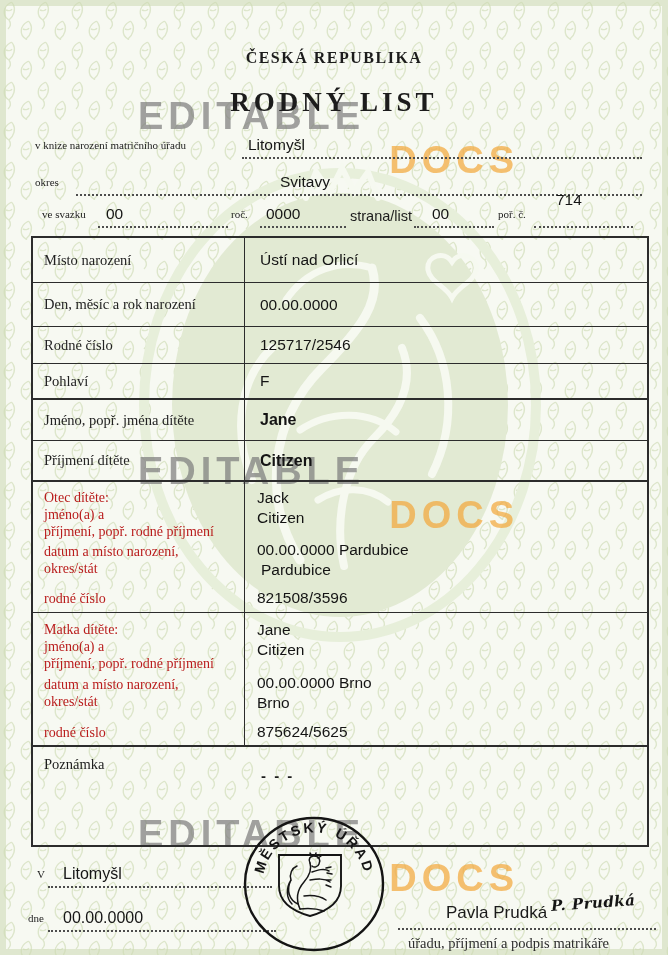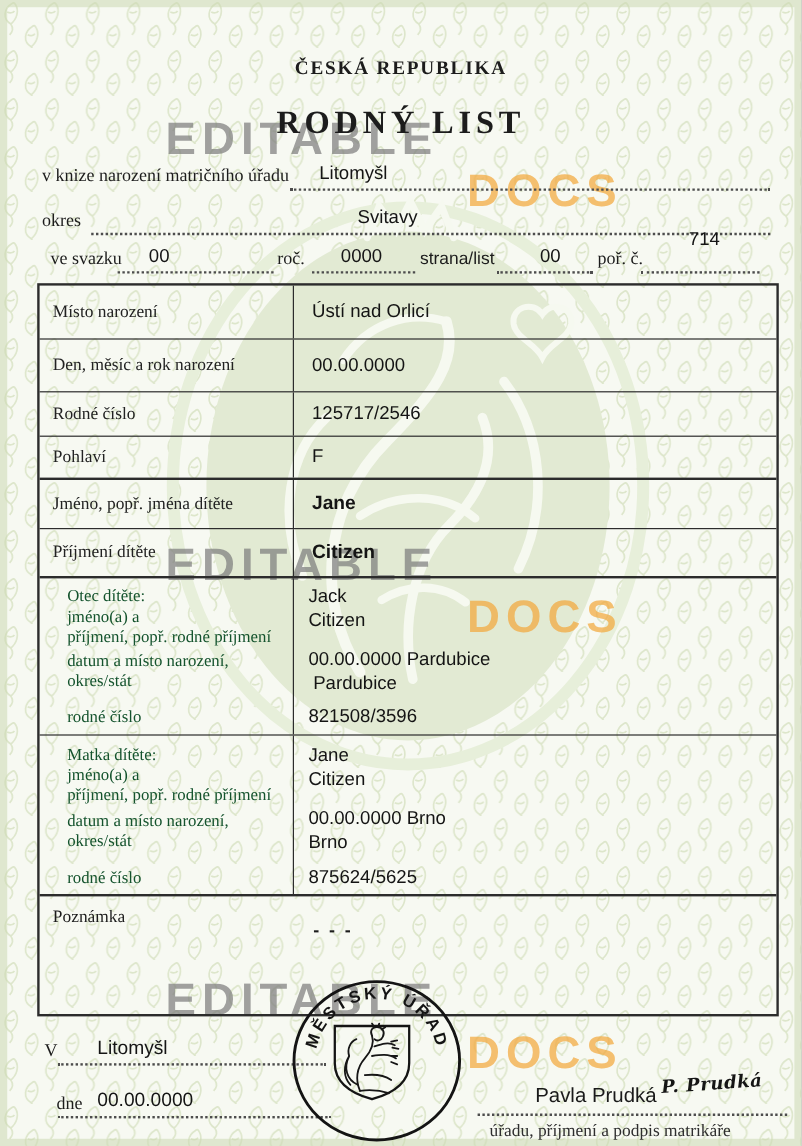--- a/index.html
+++ b/index.html
@@ -25,22 +25,22 @@
   .wm .w2 { color:rgba(242,168,60,0.72);margin-top:44px; }
 
   
   .country { left:0; top:49px; width:100%; text-align:center;
     font-weight:bold; font-size:16px; letter-spacing:1.5px; }
   .doc-title { left:0; top:87px; width:100%; text-align:center;
     font-weight:bold; font-size:27px; letter-spacing:4px; }
 
   
   .dots { position:absolute; border-bottom:2px dotted #4d4d4d; height:16px; }
-  .flabel { position:absolute; font-size:15px; }
-  .fvalue { position:absolute; font-family:"Liberation Sans",sans-serif; font-size:15.5px; color:#151515;margin-left:18px; }
+  .flabel { position:absolute; font-size:11px; }
+  .fvalue { position:absolute; font-family:"Liberation Sans",sans-serif; font-size:15.5px; color:#151515; }
 
   
   .rtable {
     position:absolute; left:31px; top:236px; width:618px; height:611px;
     border:2px solid #2c2c2c; box-sizing:border-box;
     background:transparent;
   }
   .trow { display:flex; box-sizing:border-box; border-bottom:1px solid #2c2c2c; }
   .trow.thick { border-bottom-width:2px; }
   .trow.last { border-bottom:none; }
@@ -51,21 +51,21 @@
   }
   .tvalue {
     flex:1; display:flex; align-items:center; padding-left:15px;
     font-family:"Liberation Sans",sans-serif; font-size:15.5px; color:#141414;
   }
   .tvalue.bold { font-weight:bold; font-size:16px; }
 
   .parent-row { position:relative; box-sizing:border-box; border-bottom:1px solid #2c2c2c; }
   .parent-row.thick { border-bottom-width:2px; }
   .pdiv { position:absolute; left:211px; top:0; bottom:0; width:1px; background:#2c2c2c; }
-  .plabel { position:absolute; left:11px; font-size:14px; line-height:17px; color:#14532d;margin-left:12px; }
+  .plabel { position:absolute; left:11px; font-size:14px; line-height:17px; color:#b91c1c; }
   .pvalue { position:absolute; left:224px; font-family:"Liberation Sans",sans-serif;
             font-size:15.5px; line-height:20px; color:#141414; }
 
   .note-row { position:relative; }
   .note-label { position:absolute; left:11px; top:9px; font-size:14.5px; }
   .note-value { position:absolute; left:228px; top:20px; font-family:"Liberation Sans",sans-serif;
                 font-weight:bold; font-size:15px; letter-spacing:2px; }
 
   
   .sig-name { position:absolute; left:446px; top:903px;
@@ -240,21 +240,21 @@
     <div class="trow last note-row" style="height:118px">
       <div class="note-label">Poznámka</div>
       <div class="note-value">- - -</div>
     </div>
   </div>
 
   <span class="flabel" style="left:37px;top:868px">V</span>
   <div class="dots" style="left:48px;top:870px;width:224px"></div>
   <span class="fvalue" style="left:63px;top:865px;font-size:16px">Litomyšl</span>
 
-  <span class="flabel" style="left:47px;top:912px">dne</span>
+  <span class="flabel" style="left:28px;top:912px">dne</span>
   <div class="dots" style="left:48px;top:914px;width:228px"></div>
   <span class="fvalue" style="left:63px;top:909px;font-size:16px">00.00.0000</span>
 
   <svg class="stamp" width="146" height="140" viewBox="0 0 146 140" xmlns="http://www.w3.org/2000/svg">
     <ellipse cx="72" cy="69" rx="69" ry="66" fill="none" stroke="#141414" stroke-width="2.4"></ellipse>
     <defs>
       <path id="stampArc" d="M 24.1,85.8 A 51,51 0 1 1 119.9,85.8" fill="none"></path>
     </defs>
     <text font-family="Liberation Sans, sans-serif" font-size="14" font-weight="bold" letter-spacing="2.5" fill="#141414">
       <textPath href="#stampArc" startOffset="50%" text-anchor="middle">MĚSTSKÝ ÚŘAD</textPath>

